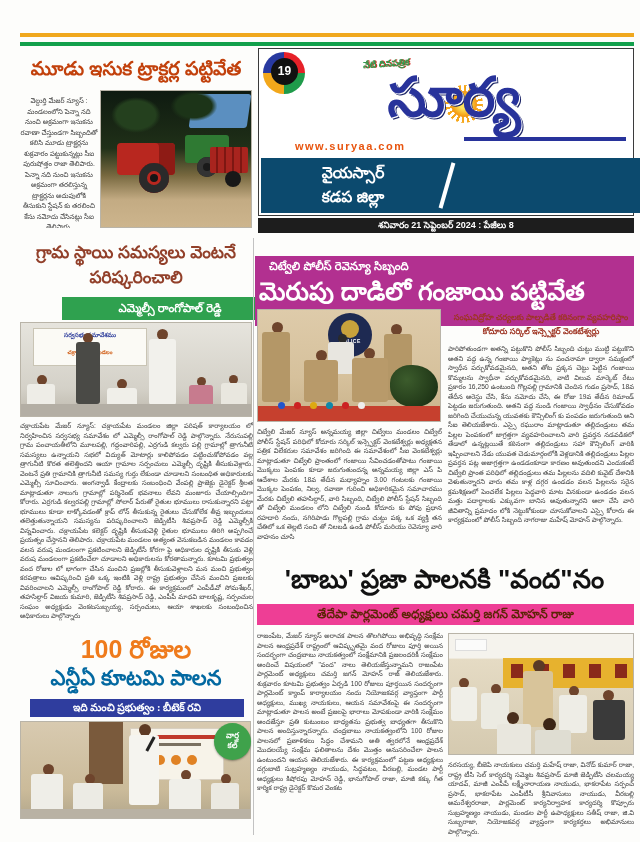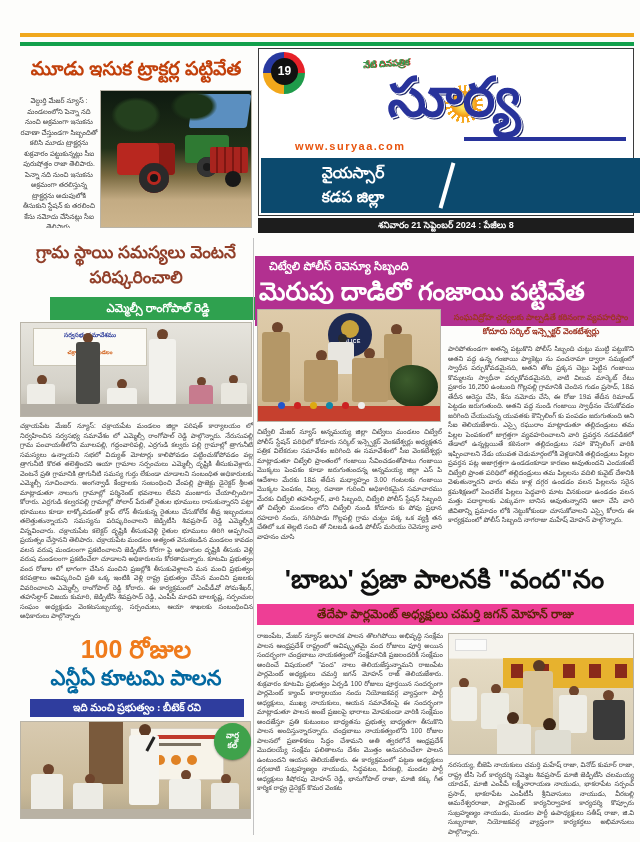--- a/index.html
+++ b/index.html
@@ -33,21 +33,21 @@
     <div class="abs" style="left:70px;top:0;width:46px;height:30px;background:radial-gradient(ellipse,#1c3418 55%,transparent 72%);"></div>
     <div class="abs" style="left:16px;top:52px;width:58px;height:32px;background:#b8271f;border-radius:4px;box-shadow:inset -16px 0 0 #8e1b15;"></div>
     <div class="abs" style="left:38px;top:72px;width:30px;height:30px;border-radius:50%;background:#151515;box-shadow:inset 0 0 0 8px #2a2a2a, inset 0 0 0 11px #b8271f;"></div>
     <div class="abs" style="left:84px;top:44px;width:44px;height:28px;background:#2f7a33;border-radius:3px;"></div>
     <div class="abs" style="left:96px;top:66px;width:20px;height:20px;border-radius:50%;background:#1a1a1a;box-shadow:inset 0 0 0 6px #333;"></div>
     <div class="abs" style="right:3px;top:56px;width:38px;height:26px;background:repeating-linear-gradient(90deg,#a8241e 0 6px,#7d1712 6px 8px);border-radius:2px;"></div>
     <div class="abs" style="right:10px;top:80px;width:16px;height:16px;border-radius:50%;background:#181818;"></div>
   </div>
 
   <div class="abs bold center" style="left:20px;top:241px;width:232px;font-size:17px;line-height:1.45;color:#92402A;">గ్రామ స్థాయి సమస్యలు వెంటనే పరిష్కరించాలి</div>
-  <div class="abs banner-text" style="left:50px;top:297px;width:216px;height:23px;line-height:23px;font-size:11.5px;background:#2FA14F;">ఎమ్మెల్సీ రాంగోపాల్ రెడ్డి</div>
+  <div class="abs banner-text" style="left:62px;top:297px;width:216px;height:23px;line-height:23px;font-size:11.5px;background:#2FA14F;">ఎమ్మెల్సీ రాంగోపాల్ రెడ్డి</div>
 
   <div class="photo" style="left:20px;top:322px;width:232px;height:95px;background:linear-gradient(#e6e4dd 0%,#d4d1c8 70%,#bdb8ac 100%);">
     <div class="abs" style="left:12px;top:5px;width:112px;height:36px;background:#fbfaf5;border:1px solid #c9c4b4;overflow:hidden;">
       <div class="abs bold" style="left:4px;top:3px;width:104px;font-size:6px;color:#2a3a9a;text-align:center;">సర్వసభ్య సమావేశము</div>
       <div class="abs bold" style="left:4px;top:20px;width:104px;font-size:5.5px;color:#d2601a;text-align:center;">చక్రాయపేట మండలం</div>
     </div>
     <div class="head" style="left:62px;top:10px;width:10px;height:10px;"></div>
     <div class="fig" style="left:55px;top:19px;width:24px;height:62px;background:#4a4a46;"></div>
     <div class="head" style="left:136px;top:6px;width:11px;height:11px;"></div>
     <div class="fig" style="left:128px;top:16px;width:27px;height:66px;background:#f2f1ec;"></div>

